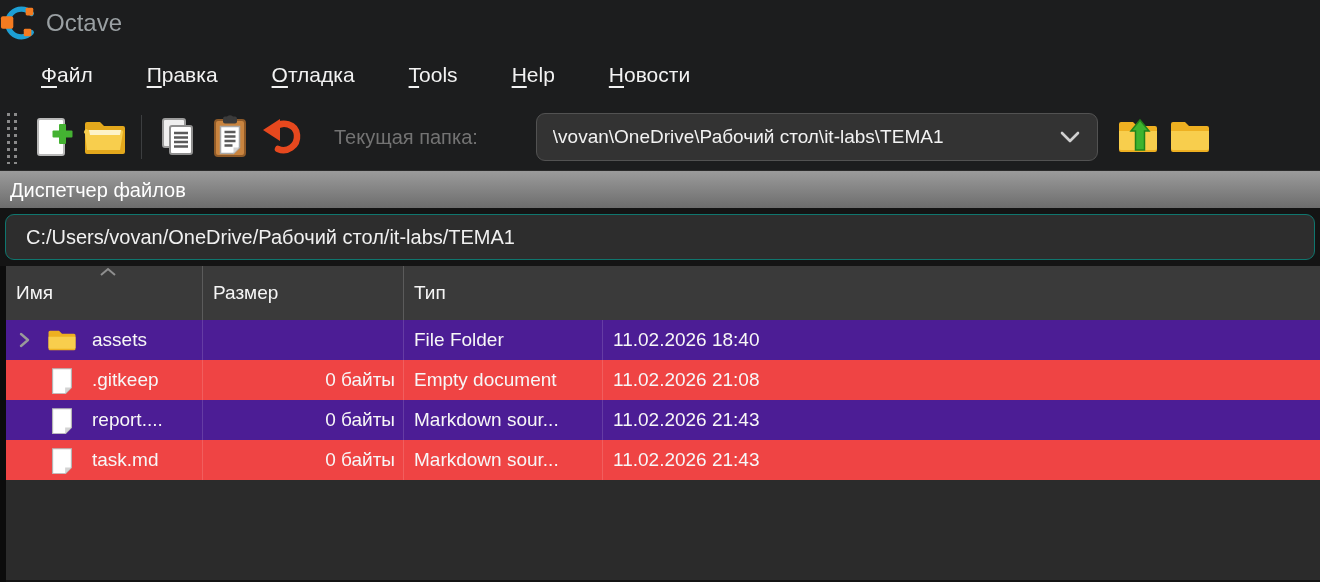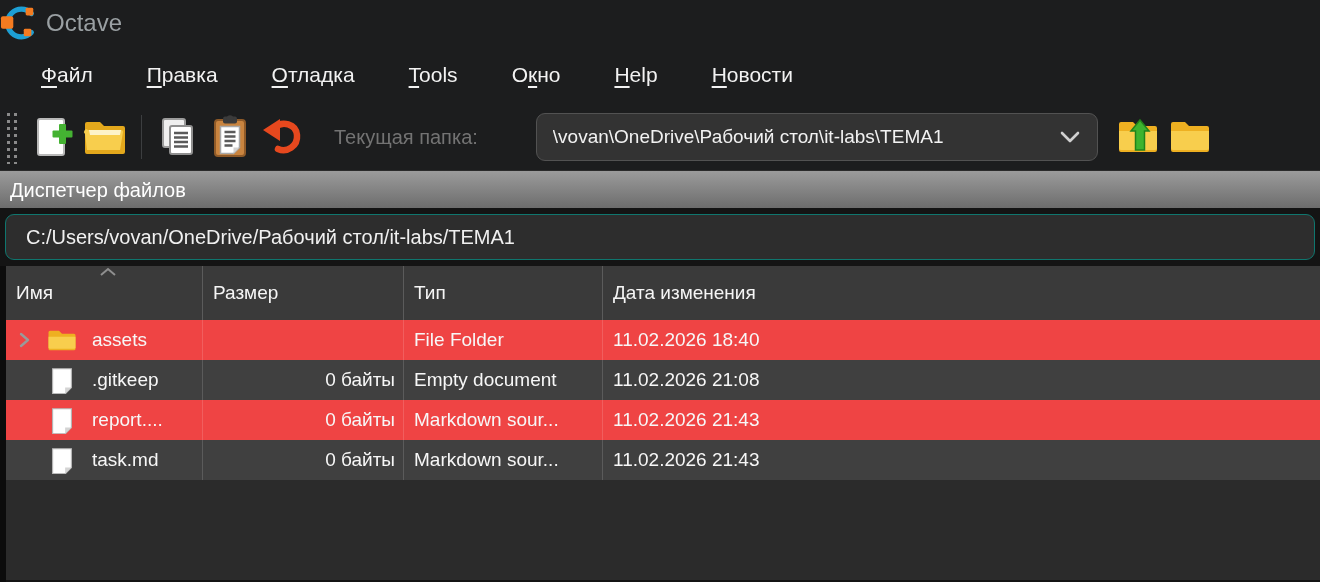--- a/index.html
+++ b/index.html
@@ -45,22 +45,22 @@
     font-family:"Liberation Sans", sans-serif; outline:none; }
   .table { position:relative; }
   .left-strip { position:absolute; left:0; top:0; width:6px; height:422px; background:#0c0c0c; }
   .grid-row { display:grid; grid-template-columns:197px 201px 199px 1fr; margin-left:6px; }
   .thead { height:54px; background:#3a3a3a; position:relative; }
   .th { display:flex; align-items:center; font-size:19px; color:#f5f5f5;
     border-right:1px solid #5b5b5b; padding-left:10px; cursor:pointer; }
   .th:first-child { padding-left:24px; }
   .th:last-child { border-right:none; }
   .sort-caret { position:absolute; left:92px; top:1px; }
-  .row { height:40px; background:#ef4444; cursor:default; }
-  .row.selected { background:#404040; }
+  .row { height:40px; background:#4c1d95; cursor:default; }
+  .row.selected { background:#ef4444; }
   .cell { display:flex; align-items:center; font-size:19px; color:#f7f7f7;
     border-right:1px solid rgba(255,255,255,0.14); overflow:hidden; white-space:nowrap; }
   .cell:last-child { border-right:none; }
   .cell.name { padding-left:12px; }
   .cell.size { justify-content:flex-end; padding-right:8px; }
   .cell.type, .cell.date { padding-left:10px; }
   .twisty { width:28px; display:flex; align-items:center; justify-content:flex-start; flex:0 0 28px; }
   .ficon { width:32px; display:flex; align-items:center; justify-content:center;
     margin-right:14px; flex:0 0 32px; }
   .filler { height:100px; background:#2b2b2b; margin-left:6px; }
@@ -76,21 +76,20 @@
     <rect x="25" y="26" width="8" height="8" rx="1.5" fill="#f47b20"></rect>
   </svg>
   <span class="logo-text">Octave</span>
 </div>
 
 <div class="menu-bar">
   <div class="menu-item"><span></span><span class="u">Ф</span><span>айл</span></div>
   <div class="menu-item"><span></span><span class="u">П</span><span>равка</span></div>
   <div class="menu-item"><span></span><span class="u">О</span><span>тладка</span></div>
   <div class="menu-item"><span></span><span class="u">T</span><span>ools</span></div>
-  <div class="menu-item"><span>О</span><span class="u">к</span><span>но</span></div>
   <div class="menu-item"><span></span><span class="u">H</span><span>elp</span></div>
   <div class="menu-item"><span></span><span class="u">Н</span><span>овости</span></div>
 </div>
 
 <div class="toolbar">
   <div class="drag-handle"></div>
 
   <button class="tbtn">
     <svg width="40" height="44" viewBox="0 0 40 44">
       <rect x="5" y="4" width="26" height="36" rx="2" fill="#ffffff" stroke="#b9b9b9" stroke-width="2"></rect>
@@ -171,21 +170,20 @@
   <div class="table">
     <div class="left-strip"></div>
 
     <div class="grid-row thead">
       <svg class="sort-caret" width="20" height="10" viewBox="0 0 20 10">
         <polyline points="3,8 10,2 17,8" fill="none" stroke="#8f8f8f" stroke-width="2"></polyline>
       </svg>
       <div class="th">Имя</div>
       <div class="th">Размер</div>
       <div class="th">Тип</div>
-      <div class="th">Дата изменения</div>
     </div>
 
     <div class="grid-row row">
       <div class="cell name">
         <span class="twisty">
           <svg width="13" height="18" viewBox="0 0 13 18">
             <polyline points="3,3 10,9 3,15" fill="none" stroke="#9a9a9a" stroke-width="2.4" stroke-linecap="round" stroke-linejoin="round"></polyline>
           </svg>
         </span>
         <span class="ficon">

